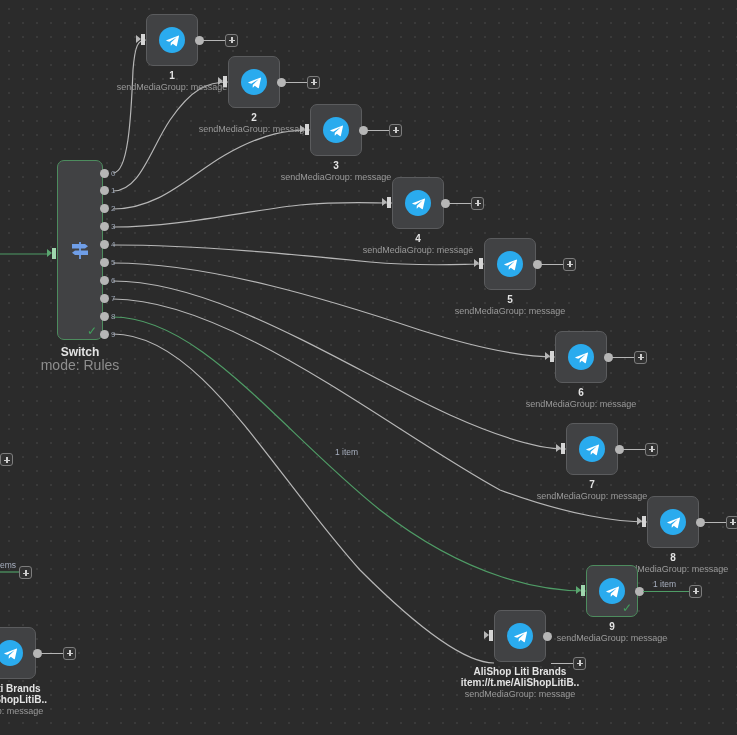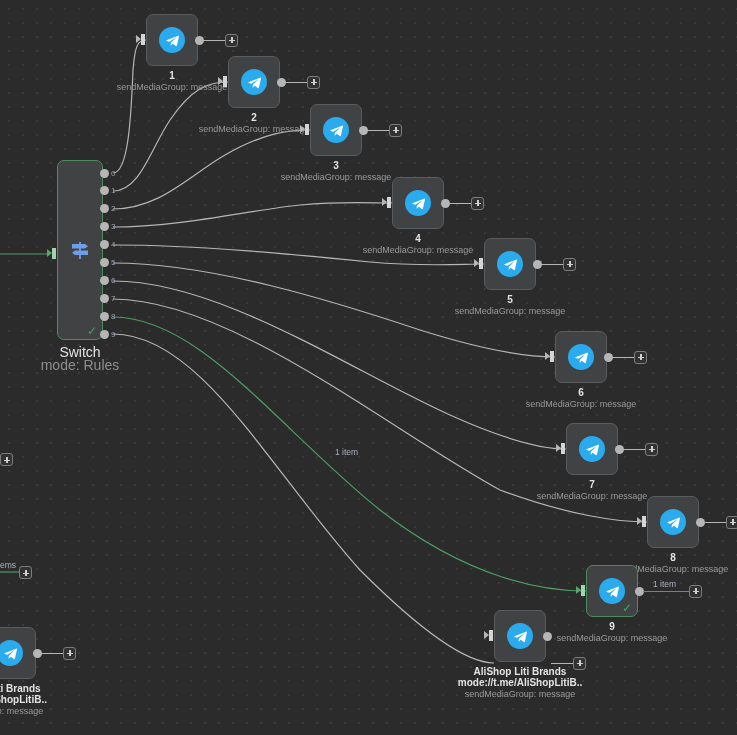--- a/index.html
+++ b/index.html
@@ -72,21 +72,21 @@
     position:absolute;left:50%;transform:translateX(-50%);
     white-space:nowrap;color:#e3e3e3;font-size:10px;font-weight:bold;
     text-align:center;line-height:11px;
   }
   .nd-sub{
     position:absolute;left:50%;transform:translateX(-50%);
     white-space:nowrap;color:#9a9a9a;font-size:9px;line-height:11px;text-align:center;
   }
   .sw-title{
     position:absolute;left:50%;transform:translateX(-50%);
-    white-space:nowrap;color:#e3e3e3;font-size:14px;font-weight:normal;line-height:12px;
+    white-space:nowrap;color:#e3e3e3;font-size:12px;font-weight:bold;line-height:12px;
   }
   .sw-sub{
     position:absolute;left:50%;transform:translateX(-50%);
     white-space:nowrap;color:#8e8e8e;font-size:14px;line-height:12px;
   }
   .port-num{
     position:absolute;color:#9aa3b2;font-size:8px;line-height:8px;white-space:nowrap;
   }
 
   
@@ -359,21 +359,21 @@
               <path d="M2.2 11.6 L21 4.2 C21.9 3.9 22.6 4.5 22.3 5.5 L19 20.2 C18.8 21.1 18.1 21.3 17.3 20.9 L12.4 17.3 L10.1 19.5 C9.8 19.8 9.5 20 9 20 L9.3 15.4 L17.8 7.7 C18.2 7.4 17.8 7.2 17.3 7.5 L6.9 14.1 L2.8 12.8 C1.9 12.5 1.9 11.9 2.2 11.6 Z" fill="#ffffff"></path>
             </svg>
           </div>
         </div>
         <div class="in-arrow" style="left: -10px; top: 20px;">
           <div class="tri"></div>
           <div class="bar"></div>
         </div>
         <div class="out-dot" style="left: 49px; top: 21.5px;"></div>
         <div class="nd-title" style="top: 56px;">AliShop Liti Brands</div>
-        <div class="nd-title" style="top: 67px;">mode://t.me/AliShopLitiB..</div>
+        <div class="nd-title" style="top: 67px;">item://t.me/AliShopLitiB..</div>
         <div class="nd-sub" style="top: 79px;">sendMediaGroup: message</div>
       </div>
       <div class="stub" style="left: 551px; top: 662.5px; width: 22px;"></div>
       <div class="plus" style="left: 573px; top: 656.5px;"></div>
       <div class="node" style="left: -16px; top: 627px; width: 52px; height: 52px;">
         <div class="nodebox">
           <div class="tg-icon">
             <svg viewBox="0 0 24 24" width="15" height="15">
               <path d="M2.2 11.6 L21 4.2 C21.9 3.9 22.6 4.5 22.3 5.5 L19 20.2 C18.8 21.1 18.1 21.3 17.3 20.9 L12.4 17.3 L10.1 19.5 C9.8 19.8 9.5 20 9 20 L9.3 15.4 L17.8 7.7 C18.2 7.4 17.8 7.2 17.3 7.5 L6.9 14.1 L2.8 12.8 C1.9 12.5 1.9 11.9 2.2 11.6 Z" fill="#ffffff"></path>
             </svg>

